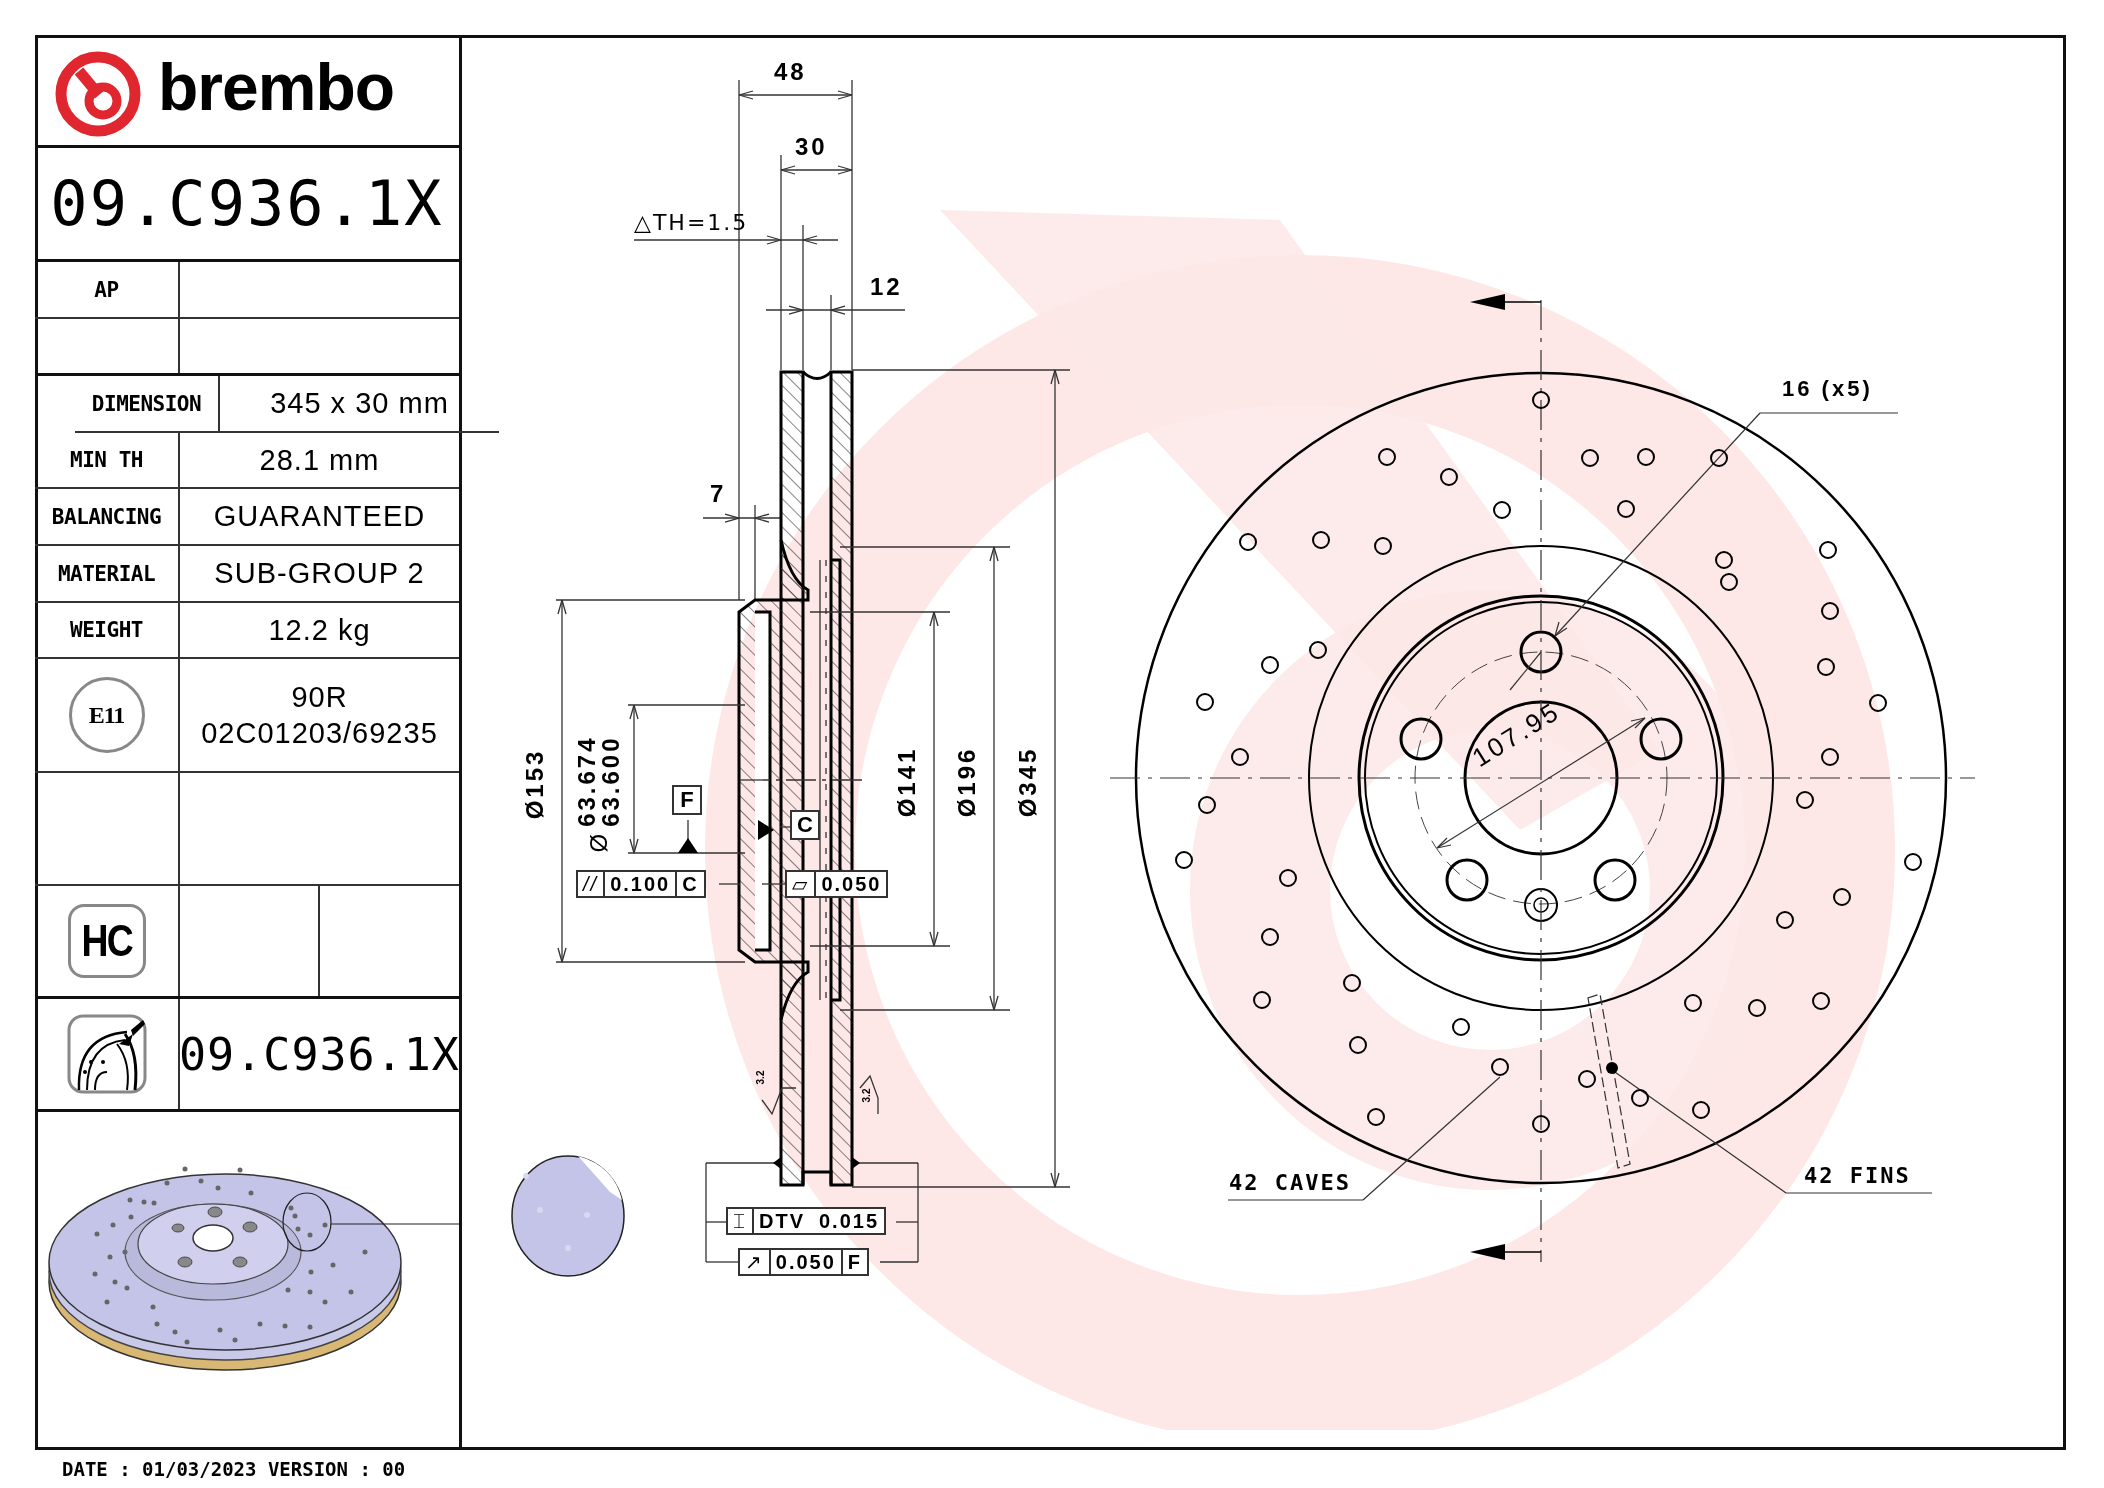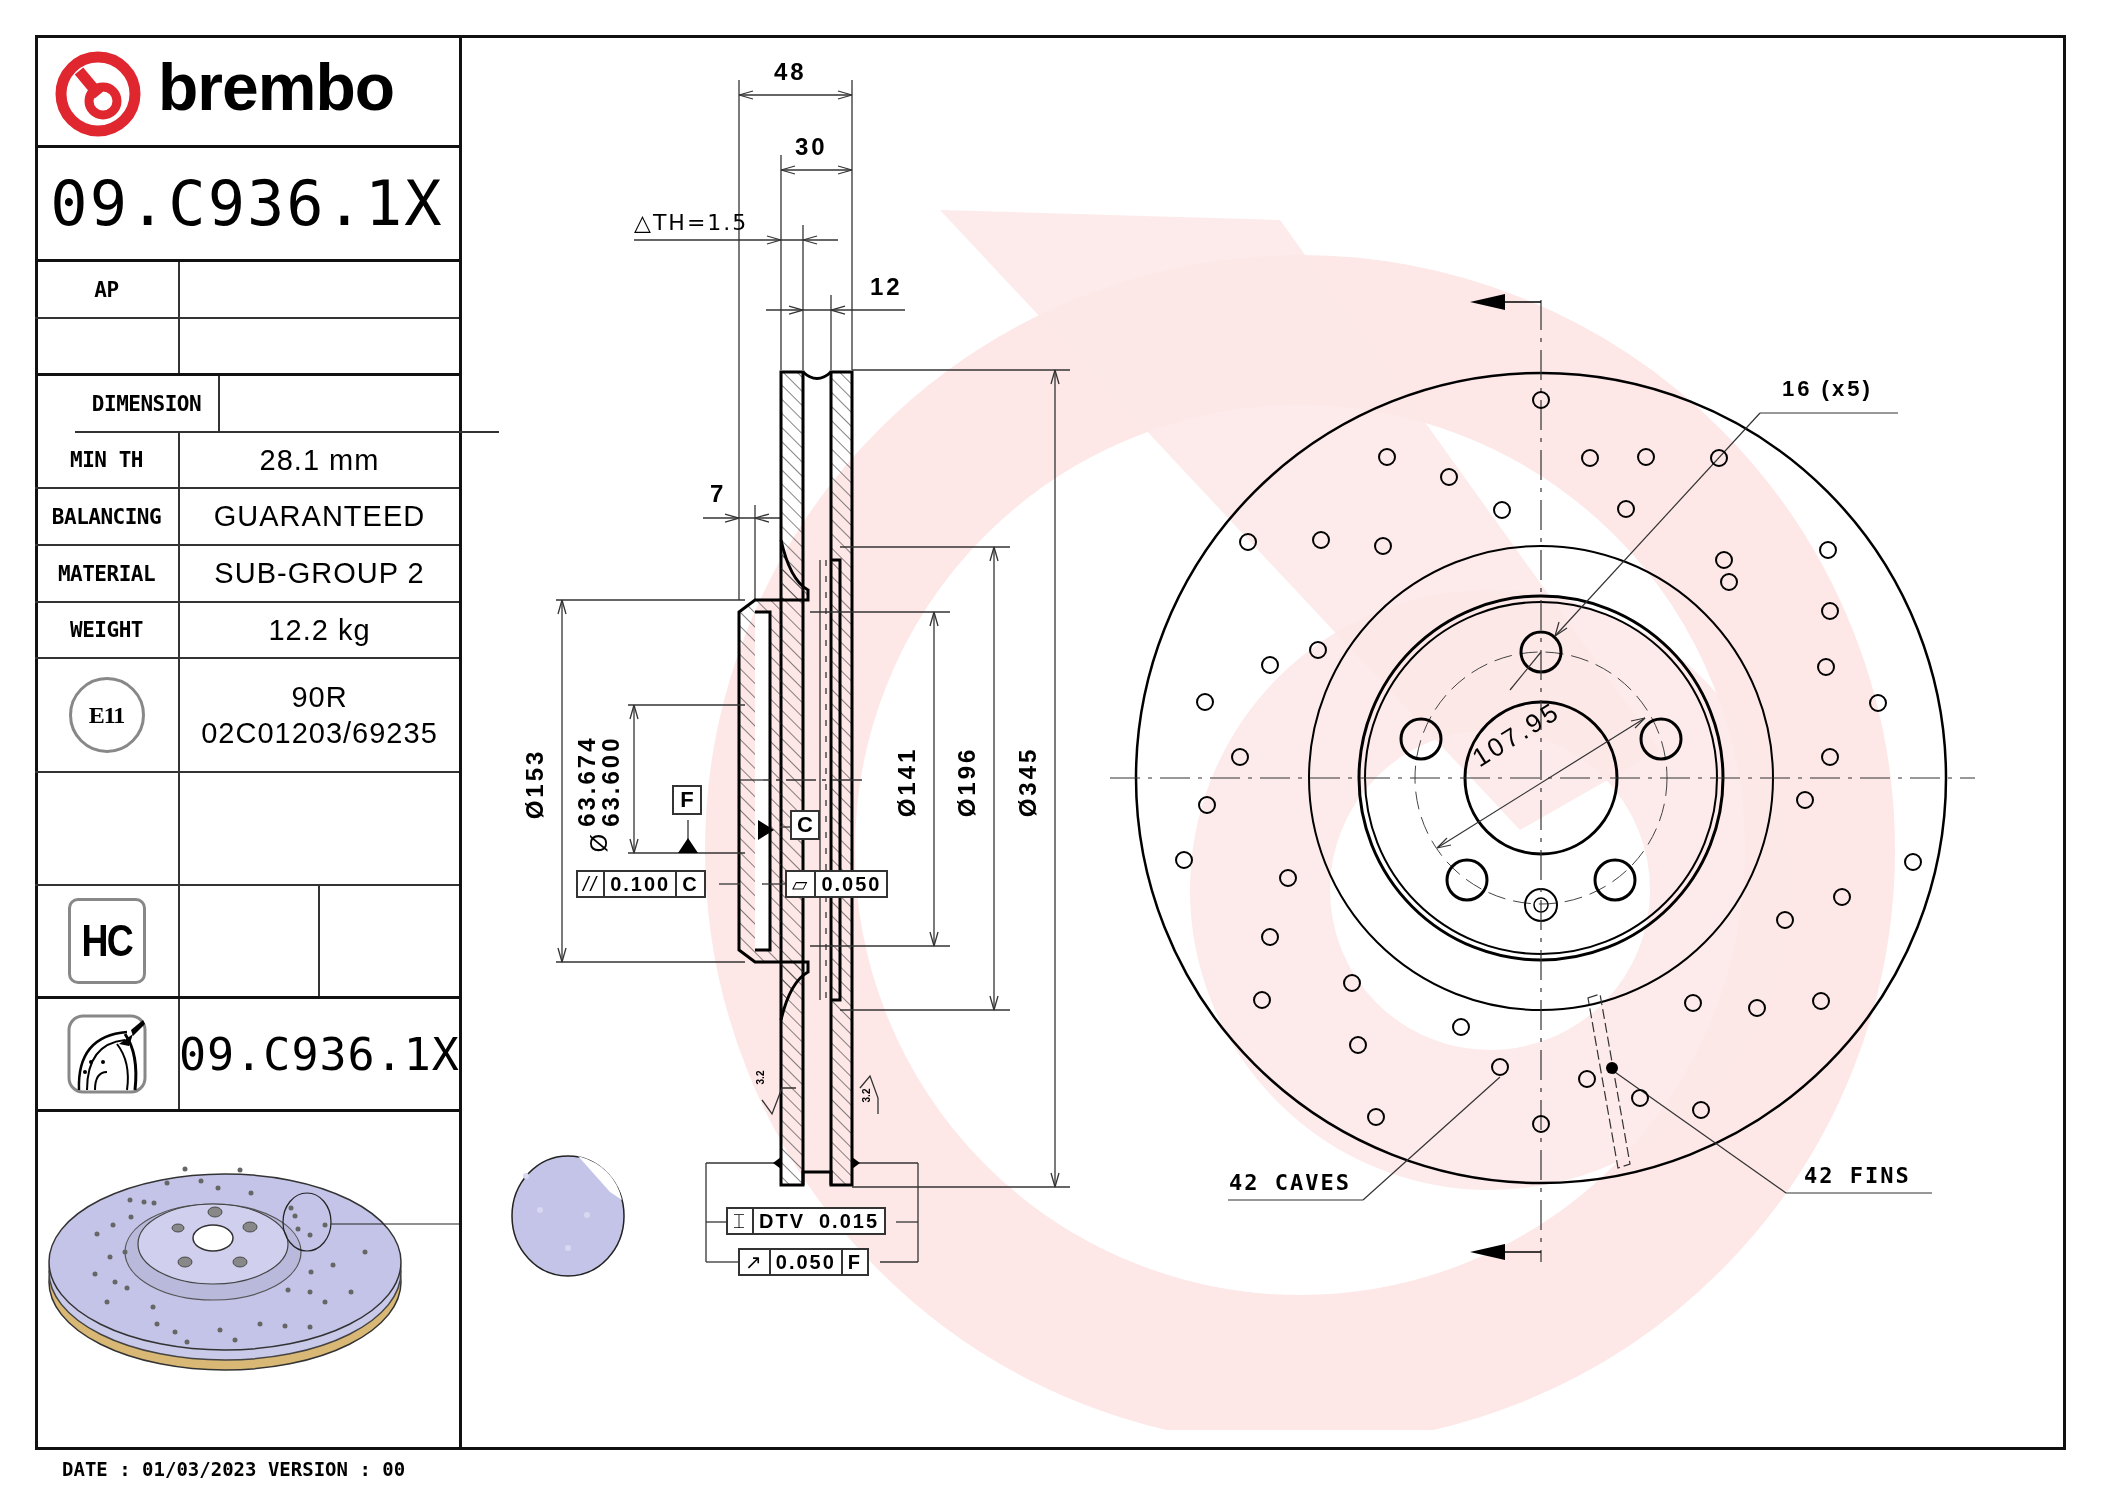--- a/index.html
+++ b/index.html
@@ -51,20 +51,21 @@
 
   <div class="row" style="top:227px;height:57px;">
     <div class="lbl">AP</div>
   </div>
   <div class="row thick" style="top:284px;height:57px;">
     <div class="lbl"></div>
     <div class="val"></div>
   </div>
   <div class="row" style="top:341px;height:57px;margin-left:40px;">
     <div class="lbl">DIMENSION</div>
+    <div class="val">345 x 30 mm</div>
   </div>
   <div class="row" style="top:398px;height:56px;">
     <div class="lbl">MIN TH</div>
     <div class="val">28.1 mm</div>
   </div>
   <div class="row" style="top:454px;height:57px;">
     <div class="lbl">BALANCING</div>
     <div class="val">GUARANTEED</div>
   </div>
   <div class="row" style="top:511px;height:57px;">
@@ -87,21 +88,21 @@
       <span>02C01203/69235</span>
     </div>
   </div>
 
   <div class="row" style="top:738px;height:113px;">
     <div class="lbl"></div>
   </div>
 
   <div class="row thick" style="top:851px;height:113px;">
     <div class="lbl">
-      <div style="width:78px;height:86px;border:3px solid #888;border-radius:10px;display:flex;align-items:center;justify-content:center;box-sizing:border-box;">
+      <div style="width:78px;height:74px;border:3px solid #888;border-radius:16px;display:flex;align-items:center;justify-content:center;box-sizing:border-box;">
         <span style="font-family:'Liberation Sans',sans-serif;font-weight:bold;font-size:44px;transform:scaleX(0.85);letter-spacing:-2px;">HC</span>
       </div>
     </div>
     <div class="abs" style="left:283px;top:0;bottom:0;border-left:2px solid #333;"></div>
   </div>
 
   <div class="row thick" style="top:964px;height:113px;">
     <div class="lbl">
       <svg width="80" height="80" viewBox="0 0 80 80">
         <rect x="2" y="2" width="76" height="76" rx="14" fill="#fff" stroke="#888" stroke-width="3"></rect>

